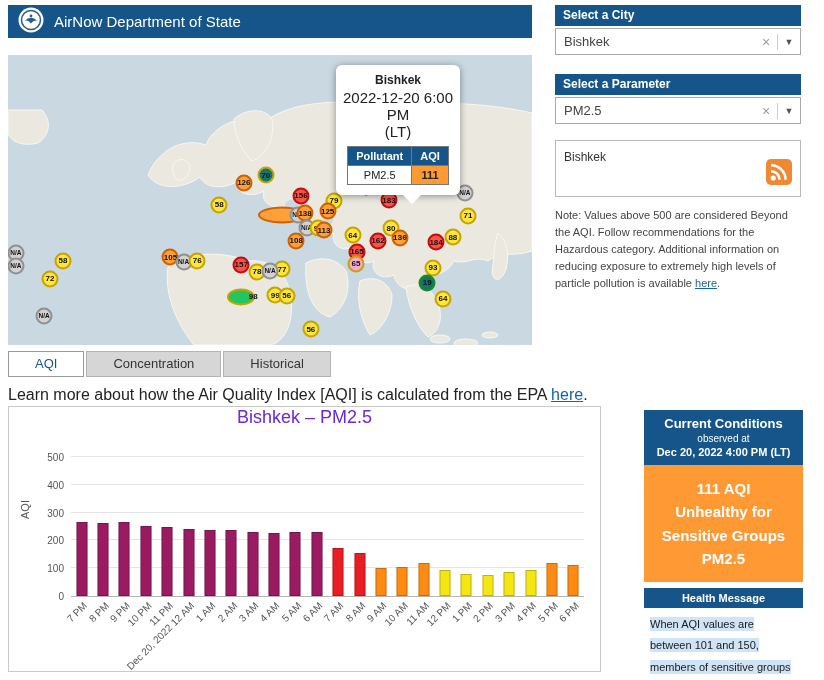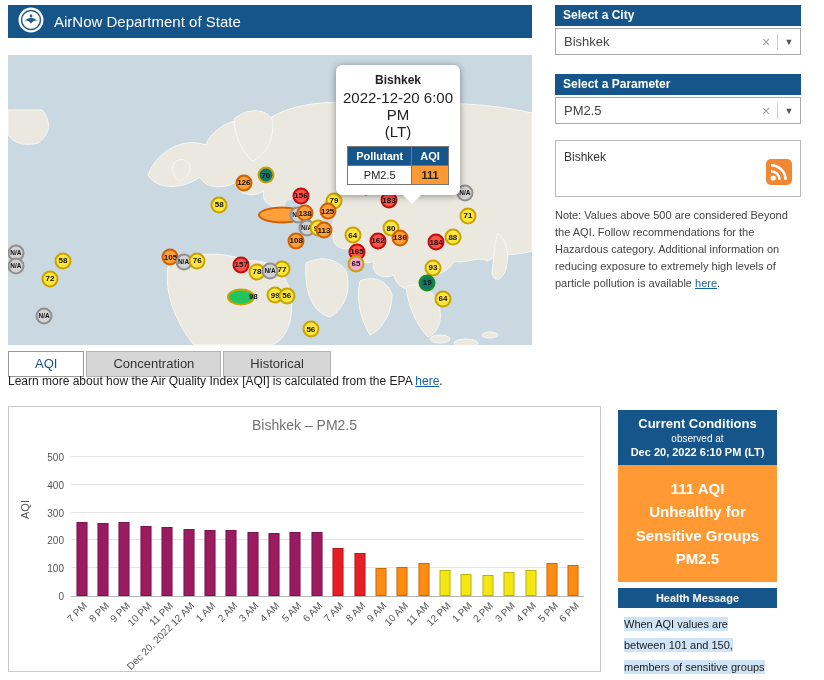--- a/index.html
+++ b/index.html
@@ -34,26 +34,26 @@
   .popup td.aqi-val{background:var(--orange);font-weight:bold}
   .popup .arrow{position:absolute;left:54%;bottom:-9px;width:0;height:0;
     border:9px solid transparent;border-top-color:#fff;border-bottom:none}
 
   
   .tabstrip{position:absolute;left:8px;top:351px;display:flex}
   .tab{height:26px;line-height:24px;padding:0 26px;font-size:13px;border:1px solid #b3b3b3;
     background:#d6d6d6;color:#333;cursor:pointer;margin-right:2px;text-align:center}
   .tab.active{background:#fff;color:var(--blue);border-color:#999}
 
-  .learn-more{position:absolute;left:8px;top:374px;font-size:12px;color:#222}
+  .learn-more{position:absolute;left:8px;top:386px;font-size:16px;color:#222}
   a.link{color:var(--link);text-decoration:underline;cursor:pointer}
 
   
   .chart-panel{position:absolute;left:8px;top:406px;width:593px;height:266px;background:#fff;border:1px solid #c9c9c9}
-  .chart-title{text-align:center;margin-top:10px;font-size:14px;color:#737373}
+  .chart-title{text-align:center;margin-top:0;font-size:18px;color:#6d28d9}
   .plot{position:absolute;left:62px;top:50px;right:16px;height:140px;border-bottom:1px solid #b5b5b5}
   .gridline{position:absolute;left:0;right:0;height:1px;background:#e4e4e4}
   .ytick{position:absolute;right:calc(100% + 7px);font-size:10px;color:#555}
   .ylabel{position:absolute;left:10px;top:112px;transform:rotate(-90deg);transform-origin:left top;
     font-size:11px;color:#555}
   .bar{position:absolute;bottom:0;width:11px;transform:translateX(-50%);
     border:1px solid rgba(0,0,0,.22);cursor:pointer}
   .xlabel-anchor{position:absolute;top:calc(100% + 4px);width:0}
   .xlabel{position:absolute;right:0;top:0;transform:rotate(-45deg);transform-origin:top right;
     white-space:nowrap;font-size:10px;color:#555}
@@ -68,21 +68,21 @@
   .sb-select .divider{width:1px;height:16px;background:#ccc}
   .sb-select .chev{width:22px;text-align:center;font-size:9px;color:#555;cursor:pointer}
 
   .feed-box{position:absolute;left:555px;top:140px;width:246px;height:57px;background:#fff;border:1px solid #b9b9b9;padding:6px 8px}
   .feed-box .feed-city{font-size:12px;color:#333}
   .rss-icon{position:absolute;right:8px;bottom:7px;cursor:pointer}
 
   .note{position:absolute;left:555px;top:207px;width:246px;font-size:11px;color:#444;line-height:1.55}
 
   
-  .cc{position:absolute;left:618px;top:410px;width:159px;height:270px}
+  .cc{position:absolute;left:644px;top:410px;width:159px;height:270px}
   .cc-header{background:var(--blue);color:#fff;text-align:center;padding:6px 4px 7px}
   .cc-header .l1{font-weight:bold;font-size:13px}
   .cc-header .l2{font-size:10px;margin-top:2px}
   .cc-header .l3{font-size:11px;font-weight:bold;margin-top:2px}
   .cc-orange{background:var(--orange);color:#fff;text-align:center;font-weight:bold;font-size:15px;
     line-height:1.55;padding:12px 8px}
   .cc-health-header{background:var(--blue);color:#fff;text-align:center;font-size:11px;font-weight:bold;
     padding:4px 0;margin-top:6px}
   .cc-health-body{padding:6px 6px;font-size:11px;line-height:1.95;color:#1a1a1a}
   .cc-health-body .hl{background:#cfe4f6;padding:1px 0}
@@ -345,21 +345,21 @@
 </div>
 
 <div class="note">
   <span>Note: Values above 500 are considered Beyond the AQI. Follow recommendations for the Hazardous category. Additional information on reducing exposure to extremely high levels of particle pollution is available </span><a class="link">here</a><span>.</span>
 </div>
 
 <div class="cc">
   <div class="cc-header">
     <div class="l1">Current Conditions</div>
     <div class="l2">observed at</div>
-    <div class="l3">Dec 20, 2022 6:10 PM (LT)</div>
+    <div class="l3">Dec 20, 2022 4:00 PM (LT)</div>
   </div>
   <div class="cc-orange">
     <div>111 AQI</div>
     <div>Unhealthy for Sensitive Groups</div>
     <div>PM2.5</div>
   </div>
   <div class="cc-health-header">Health Message</div>
   <div class="cc-health-body">
     <span class="hl">When AQI values are between 101 and 150, members of sensitive groups may experience health effects, but the general public is unlikely to be affected.</span>
   </div>

